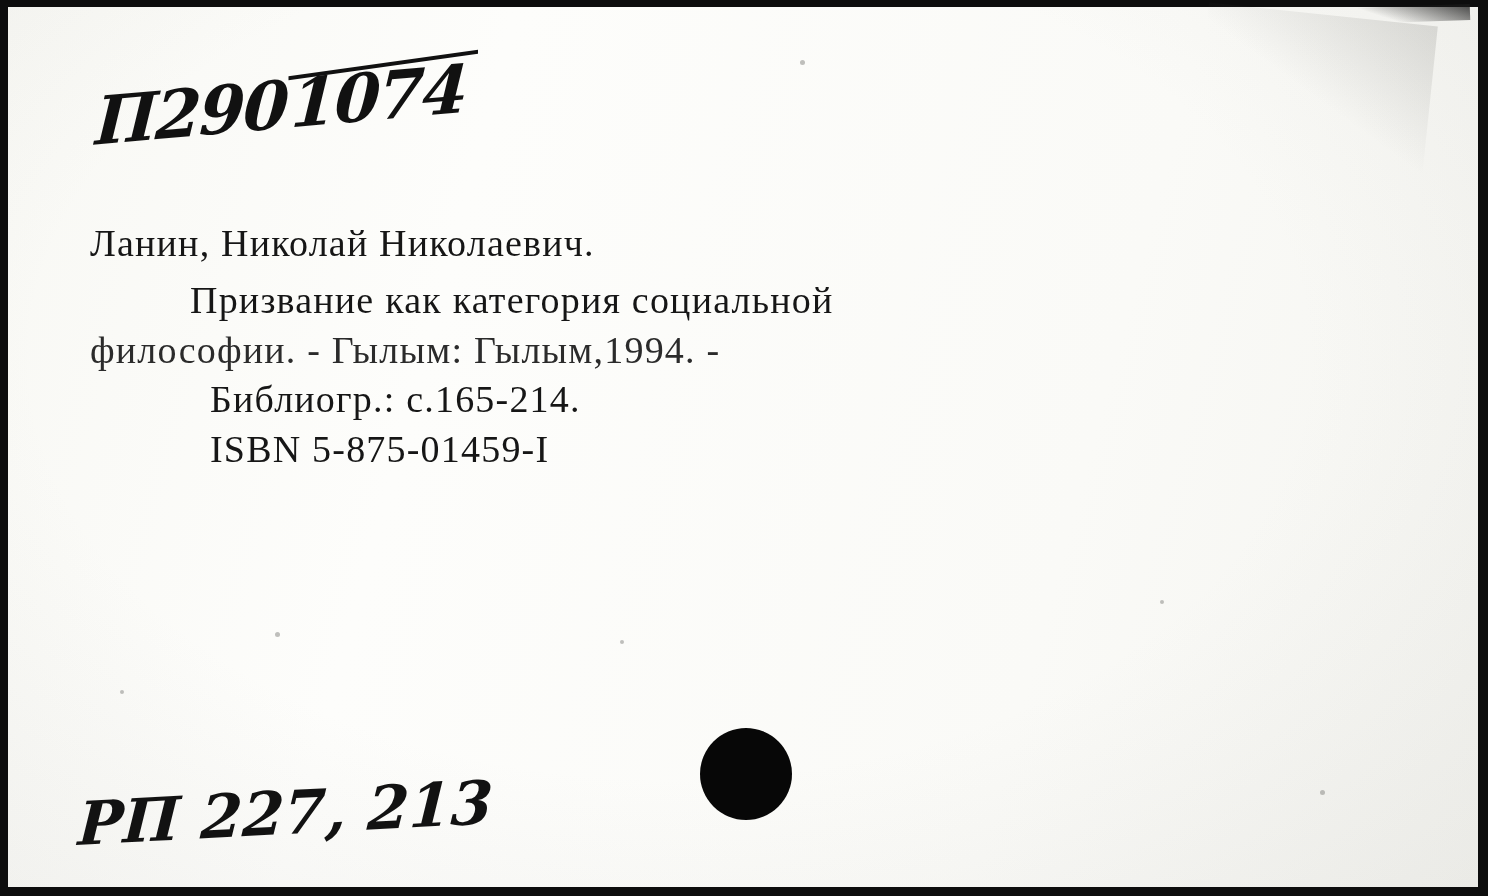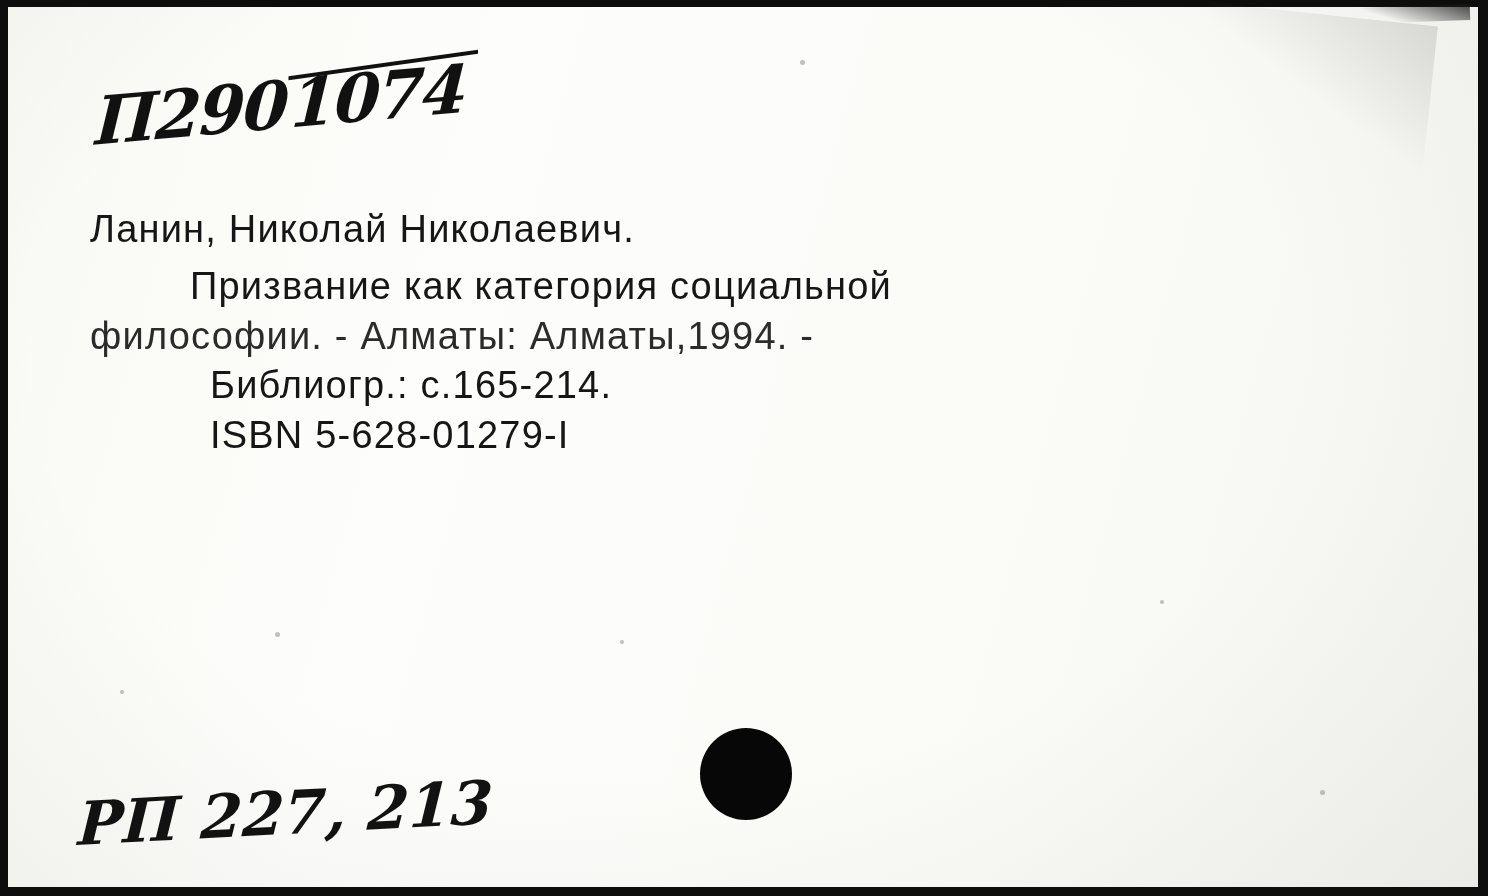--- a/index.html
+++ b/index.html
@@ -81,23 +81,23 @@
     width: 190px;
     height: 4px;
     background: #111;
     transform: rotate(-3deg);
   }
 
   
   #typed-block {
     position: absolute;
     left: 90px;
-    top: 205px;
+    top: 219px;
     width: 1330px;
-    font-family: Liberation Sans, sans-serif;
+    font-family: Liberation Serif, serif;
     font-size: 38px;
     line-height: 1.30;
     letter-spacing: 1.2px;
     color: #161616;
   }
   .tline { white-space: pre; }
   .ind1 { padding-left: 100px; margin-top: 8px; }
   .ind2 { padding-left: 120px; }
   .faded { color: #2b2b2b; }
 
@@ -151,23 +151,23 @@
   <div class="corner-nick"></div>
   <div class="crease"></div>
 
   <div id="handwriting-top">
     <span>П290</span><span class="frac"><span class="bar"></span><span>1074</span></span>
   </div>
 
   <div id="typed-block">
     <div class="tline">Ланин, Николай Николаевич.</div>
     <div class="tline ind1">Призвание как категория социальной</div>
-    <div class="tline faded">философии. - Алматы: Алматы,1994. -</div>
+    <div class="tline faded">философии. - Гылым: Гылым,1994. -</div>
     <div class="tline ind2">Библиогр.: с.165-214.</div>
-    <div class="tline ind2">ISBN 5-628-01279-I</div>
+    <div class="tline ind2">ISBN 5-875-01459-I</div>
   </div>
 
   <div id="ink-dot"></div>
 
   <div id="handwriting-bottom">РП 227, 213</div>
 
   <div class="speck" style="left:275px; top:632px; width:5px; height:5px;"></div>
   <div class="speck" style="left:620px; top:640px; width:4px; height:4px;"></div>
   <div class="speck" style="left:1160px; top:600px; width:4px; height:4px;"></div>
   <div class="speck" style="left:1320px; top:790px; width:5px; height:5px;"></div>

